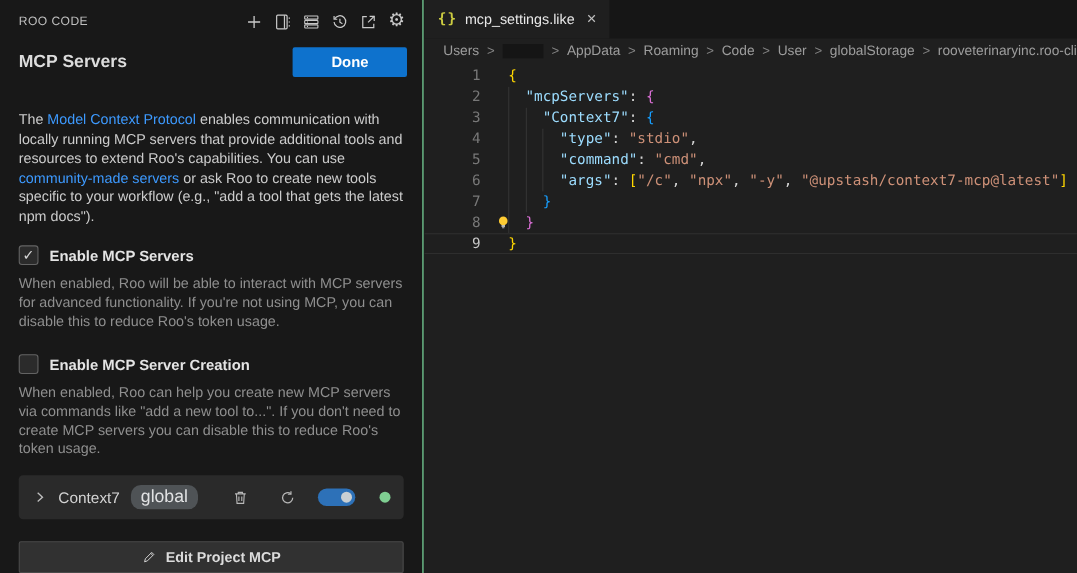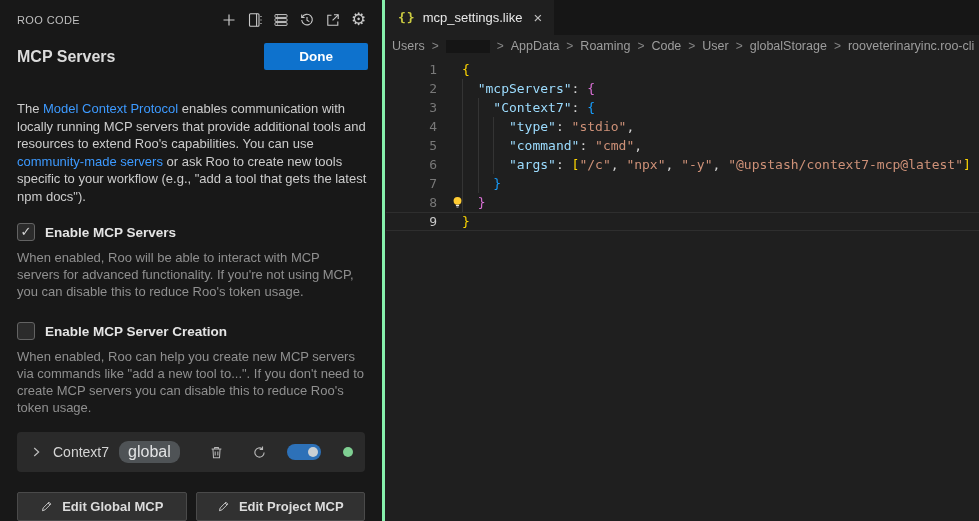--- a/index.html
+++ b/index.html
@@ -2,21 +2,21 @@
 <html><head>
 <meta charset="utf-8">
 <style>
   * { margin:0; padding:0; box-sizing:border-box; }
   html,body { width:979px; height:521px; overflow:hidden; background:#1f1f1f;
     font-family:"Liberation Sans", sans-serif; }
   svg { display:block; }
 
   
   #panel { position:absolute; left:0; top:0; width:385px; height:521px;
-    background:#181818; border-right:3px solid #86efac; }
+    background:#181818; border-right:1px solid #86efac; }
   .topbar { display:flex; align-items:center; padding:10px 14px 0 17px; }
   .brand { font-size:11px; color:#bfbfbf; letter-spacing:.4px; }
   .topbar-icons { margin-left:auto; display:flex; align-items:center; gap:7px; }
   .tbicon { width:19px; height:19px; display:flex; align-items:center; justify-content:center;
     color:#c9c9c9; cursor:pointer; border-radius:3px; }
   .gear-glyph { font-size:17px; line-height:17px; color:#c9c9c9; font-family:"DejaVu Sans", sans-serif; }
 
   .panel-header { display:flex; align-items:center; justify-content:space-between;
     padding:14px 14px 0 17px;gap:28px; }
   .panel-title { font-size:16px; font-weight:bold; color:#dcdcdc; }
@@ -59,21 +59,21 @@
   
   #editor { position:absolute; left:386px; top:0; right:0; bottom:0; background:#1f1f1f; }
   .tabbar { height:35px; background:#161616; display:flex; }
   .tab { display:inline-flex; align-items:center; gap:7px; padding:0 12px; height:35px;
     background:#1f1f1f; cursor:pointer; }
   .json-icon { color:#cbcb41; font-family:"DejaVu Sans Mono", monospace; font-weight:bold;
     font-size:13px; letter-spacing:1px; }
   .tab-label { font-size:13px; color:#e8e8e8; }
   .tab-close { font-size:15px; color:#c0c0c0; margin-left:4px; cursor:pointer; }
 
-  .breadcrumbs { height:22px; display:flex; align-items:center; padding-left:6px; gap:7px;
+  .breadcrumbs { height:22px; display:flex; align-items:center; padding-left:17px; gap:7px;
     font-size:12.5px; color:#9d9d9d; white-space:nowrap; overflow:hidden; }
   .crumb { cursor:pointer; }
   .crumb-sep { color:#868686; font-size:12px; }
   .crumb-redacted { display:inline-block; width:44px; height:13px; background:#151515; }
 
   .code-area { position:relative; padding-top:3px;
     font-family:"DejaVu Sans Mono", monospace; font-size:13px; line-height:19px; }
   .code-line { display:flex; height:19px; position:relative; }
   .line-num { width:51px; text-align:right; color:#787878; flex:none; user-select:none; }
   .line-content { margin-left:25px; white-space:pre; }
@@ -184,27 +184,20 @@
     </span>
     <span class="status-dot" style="background: rgb(127, 207, 146);"></span>
   </div>
 
   <div class="btn-row">
     <button class="mcp-btn">
       <svg width="13" height="13" viewBox="0 0 16 16">
           <path d="M3 13.2l.9-3.4L11 2.7l2.3 2.3L6.2 12.1 3 13.2z" stroke="#d6d6d6" fill="none" stroke-width="1.1"></path>
           <path d="M9.9 3.8l2.3 2.3" stroke="#d6d6d6" stroke-width="1.1"></path>
         </svg>
-      <span>Edit Global MCP</span>
-    </button>
-    <button class="mcp-btn">
-      <svg width="13" height="13" viewBox="0 0 16 16">
-          <path d="M3 13.2l.9-3.4L11 2.7l2.3 2.3L6.2 12.1 3 13.2z" stroke="#d6d6d6" fill="none" stroke-width="1.1"></path>
-          <path d="M9.9 3.8l2.3 2.3" stroke="#d6d6d6" stroke-width="1.1"></path>
-        </svg>
       <span>Edit Project MCP</span>
     </button>
   </div>
 </div>
 
 <div id="editor">
   <div class="tabbar">
     <div class="tab">
       <span class="json-icon">{}</span>
       <span class="tab-label">mcp_settings.like</span>

